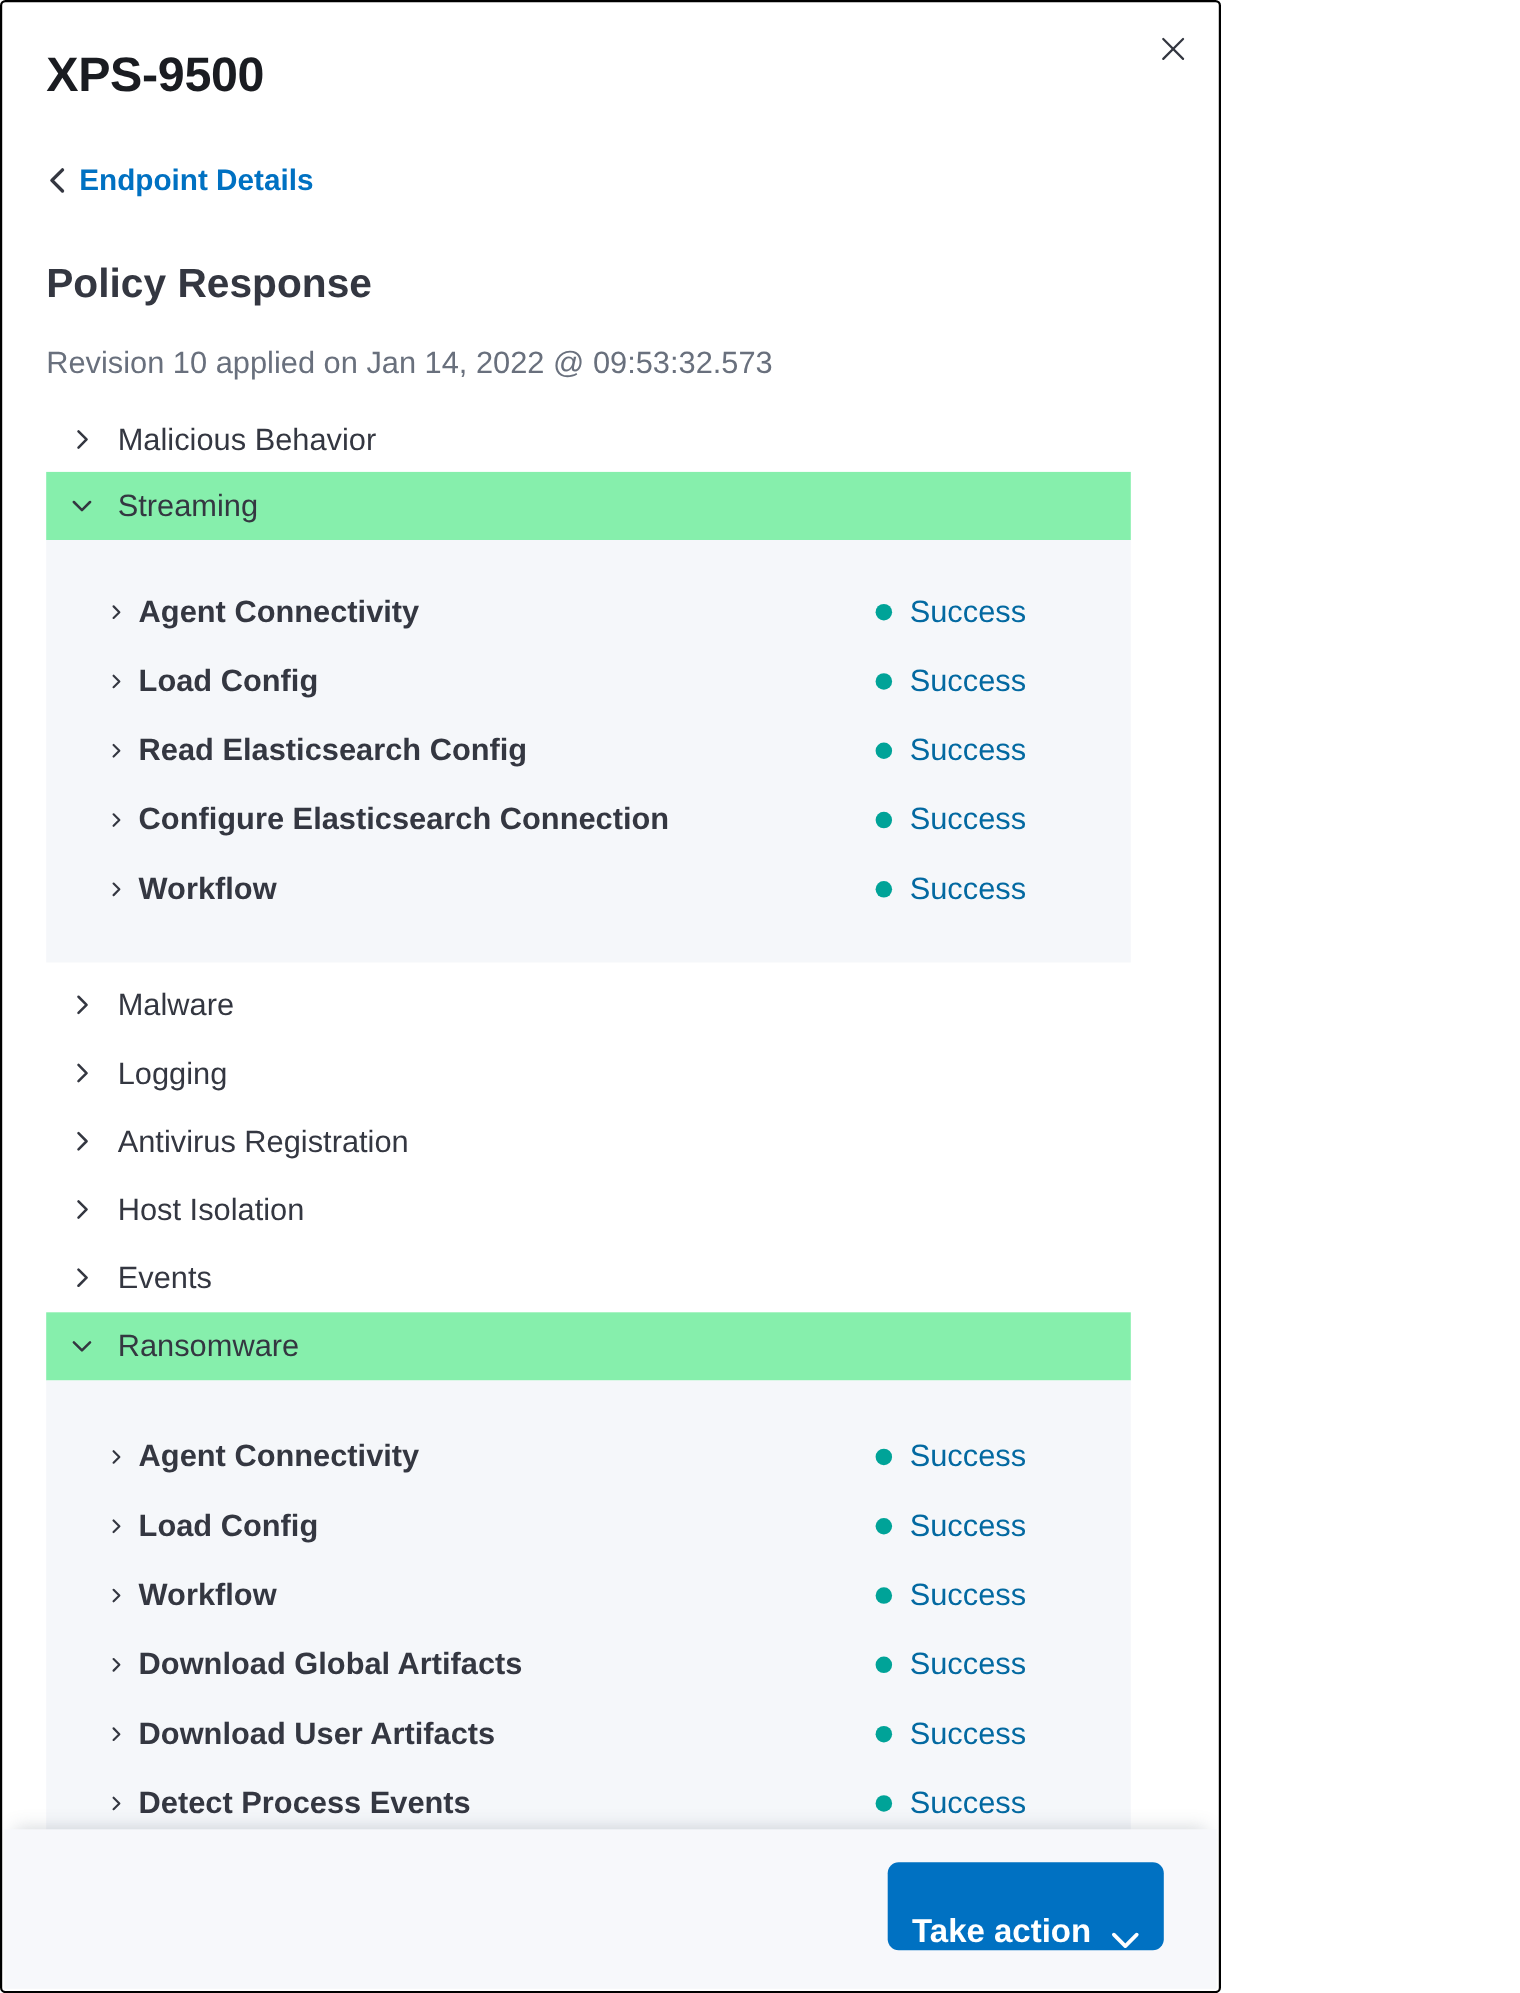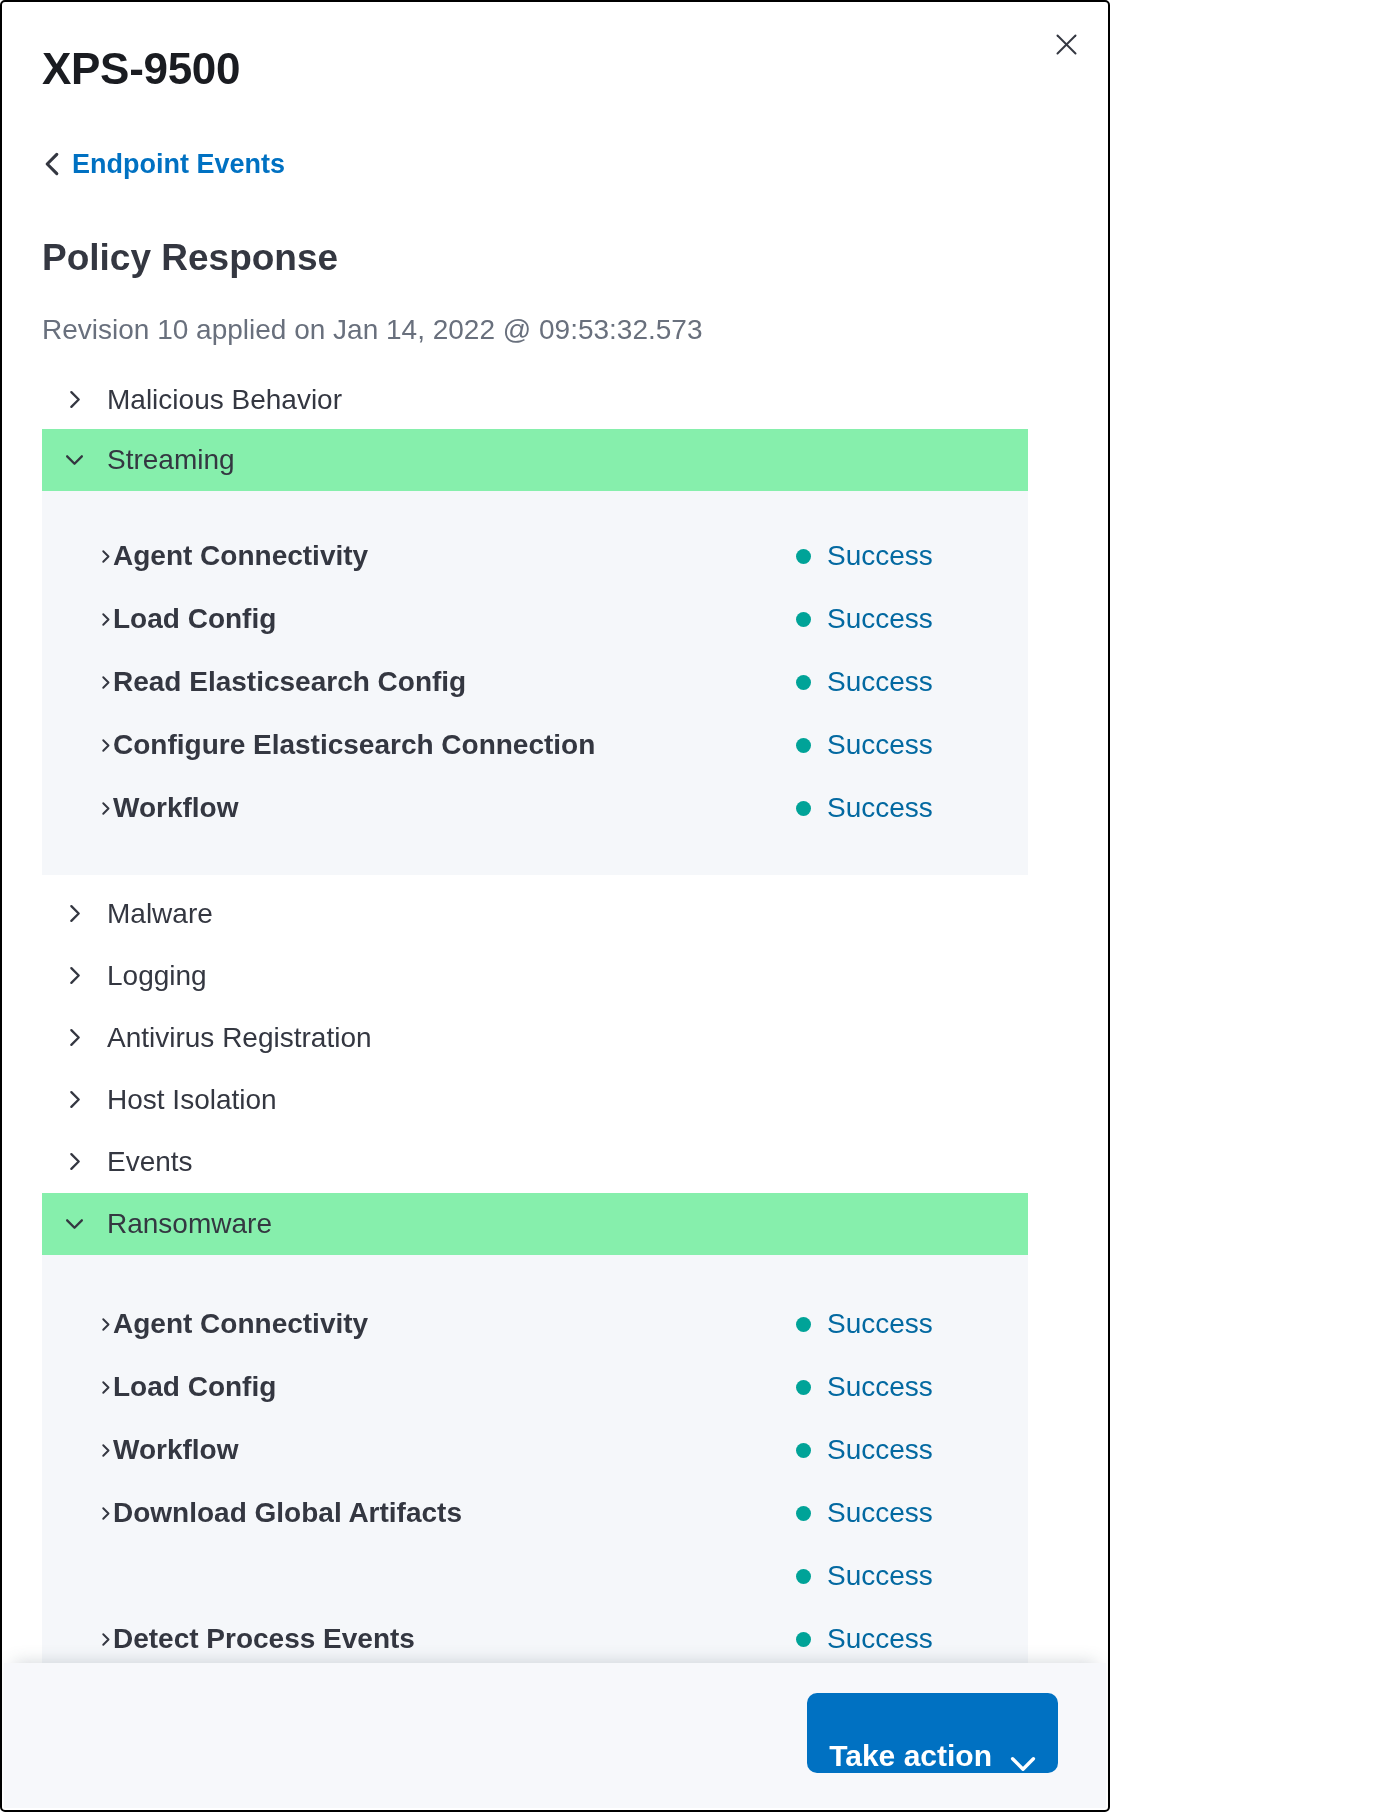--- a/index.html
+++ b/index.html
@@ -100,21 +100,21 @@
   .section-body.tall { padding: 38px 0 0 0; }
 
   .sub-row {
     display: flex;
     align-items: center;
     height: 63px;
   }
 
   .sub-toggle {
     display: flex;
-    gap: 0;
+    gap: 13px;
     padding-left: 56px;
     background: transparent; border: 0; cursor: pointer;
     font: inherit; color: #343741;
   }
 
   .sub-label { font-size: 28px; font-weight: 700; color: #343741; }
 
   .status {
     margin-left: auto;
     width: 232px;
@@ -172,21 +172,21 @@
   <div class="content">
 
     <h1 class="flyout-title">XPS-9500</h1>
 
     <a class="back-link">
       <span class="chev">
         <svg width="20" height="24" viewBox="0 0 12 20" fill="none" stroke="currentColor" stroke-width="2.6" stroke-linecap="round" stroke-linejoin="round">
           <polyline points="10,2 2,10 10,18"></polyline>
         </svg>
       </span>
-      <span>Endpoint Events</span>
+      <span>Endpoint Details</span>
     </a>
 
     <h2 class="section-heading">Policy Response</h2>
 
     <div class="revision-note">Revision 10 applied on Jan 14, 2022 @ 09:53:32.573</div>
 
     <div class="accordion-list" id="sections">
   <div class="section">
     <button class="row top-row">
       <span class="chev">
@@ -410,20 +410,28 @@
       </span>
       <span class="sub-label">Download Global Artifacts</span>
     </button>
     <span class="status">
       <span class="dot"></span>
       <span class="status-text">Success</span>
     </span>
   </div>
 
   <div class="sub-row">
+    <button class="sub-toggle">
+      <span class="chev">
+        <svg width="15" height="17" viewBox="0 0 20 20" fill="none" stroke="currentColor" stroke-width="2.6" stroke-linecap="round" stroke-linejoin="round">
+          <polyline points="7,3 14,10 7,17"></polyline>
+        </svg>
+      </span>
+      <span class="sub-label">Download User Artifacts</span>
+    </button>
     <span class="status">
       <span class="dot"></span>
       <span class="status-text">Success</span>
     </span>
   </div>
 
   <div class="sub-row">
     <button class="sub-toggle">
       <span class="chev">
         <svg width="15" height="17" viewBox="0 0 20 20" fill="none" stroke="currentColor" stroke-width="2.6" stroke-linecap="round" stroke-linejoin="round">

